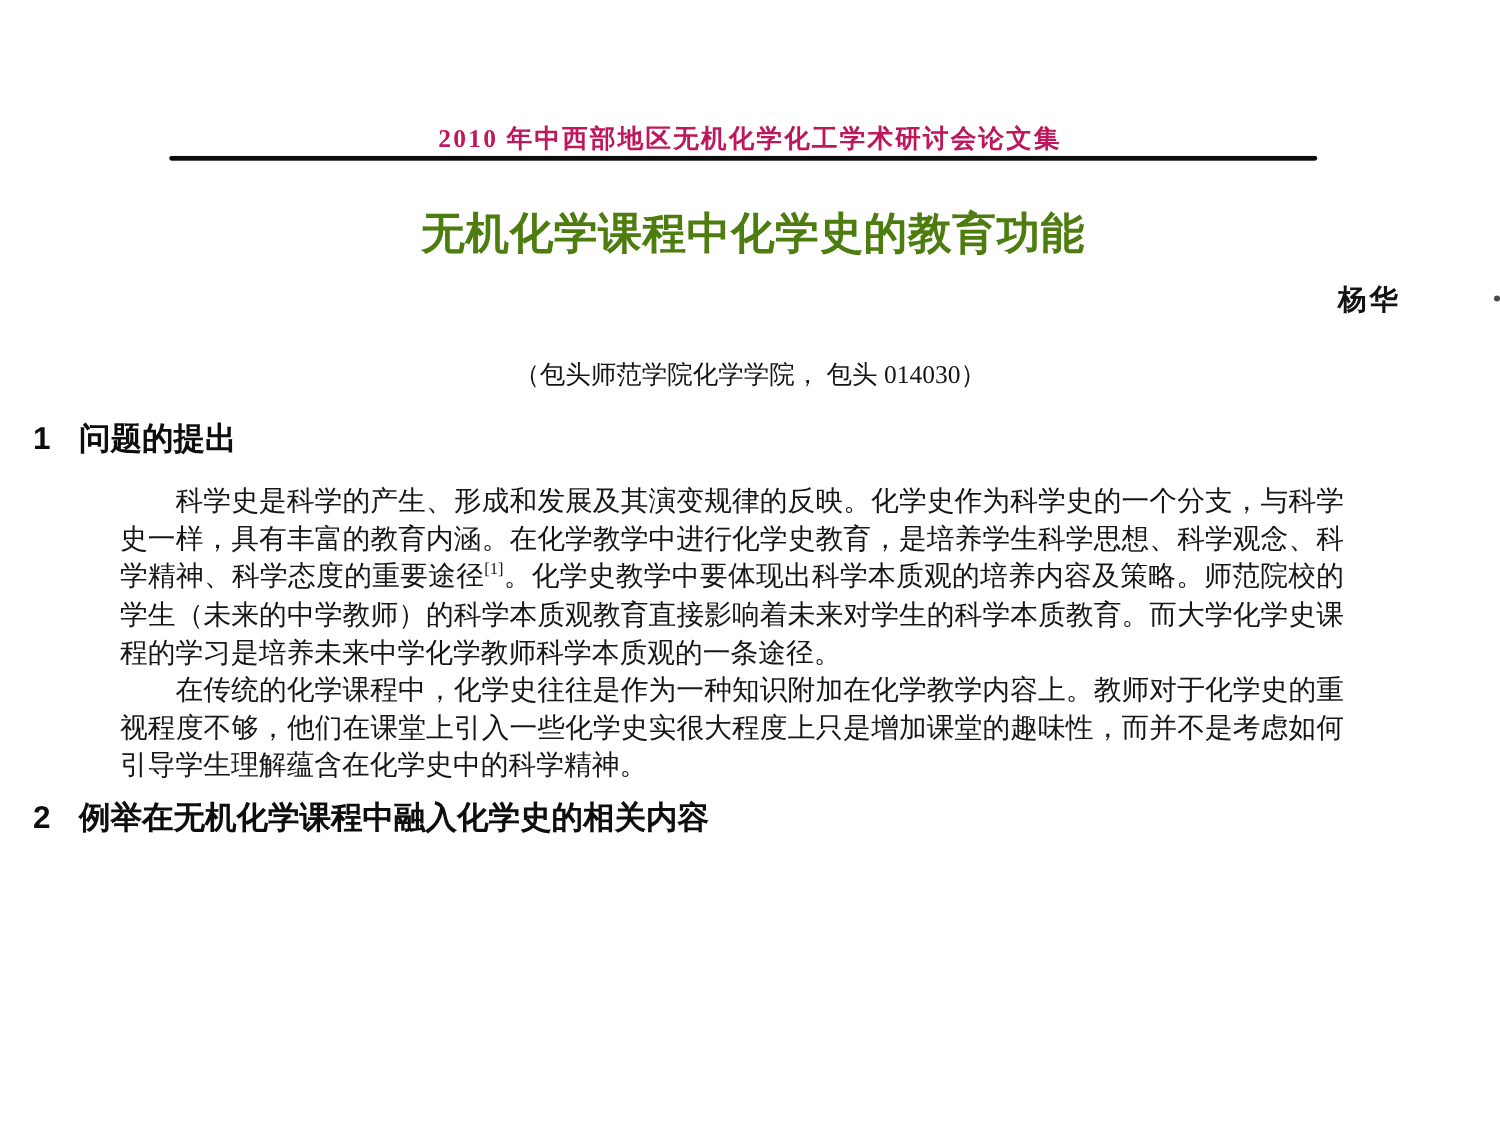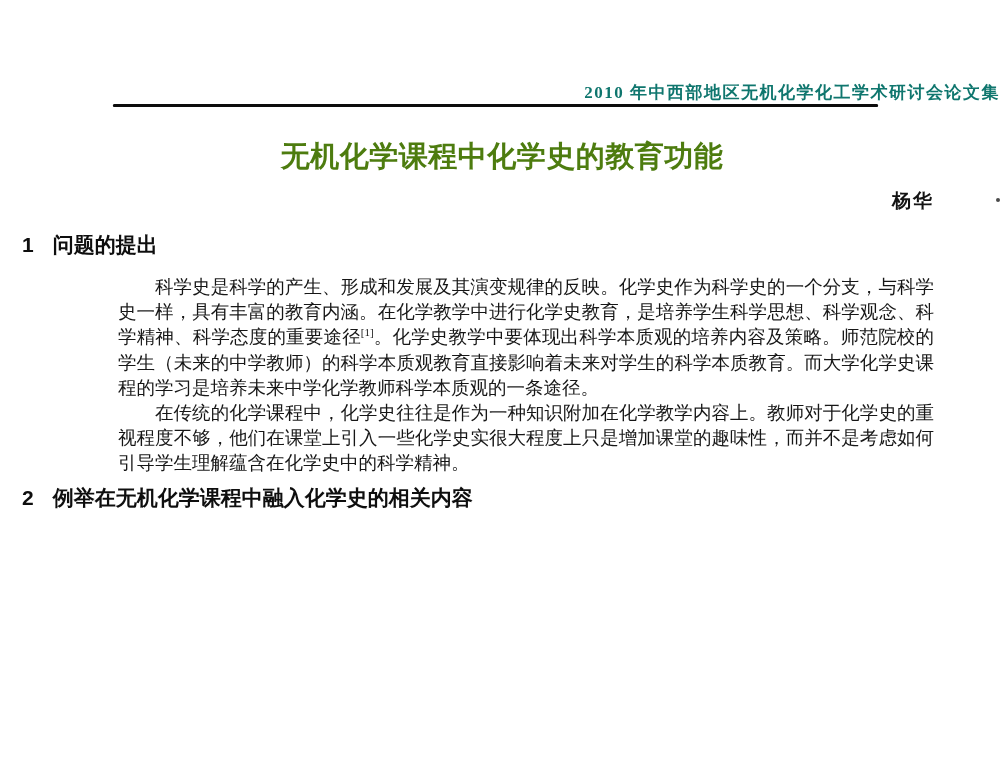--- a/index.html
+++ b/index.html
@@ -9,26 +9,26 @@
     height: 760px;
     margin: 0 auto;
     background: #ffffff;
     color: #111111;
     font-family: "Liberation Serif", "DejaVu Serif", serif;
     overflow: hidden;
   }
   
   .running-head-text {
     padding-top: 83px;
-    text-align: right;
+    text-align: center;
     font-size: 17px;
     line-height: 19px;
     font-weight: 600;
     letter-spacing: 1.5px;
-    color: #0f766e;
+    color: #be185d;
   }
   .head-rule {
     margin-top: 2px;
     margin-left: 113px;
     width: 765px;
     height: 3px;
     background: #0c0c0c;
     border-radius: 2px;
     box-shadow: 0 0 0.5px #333;
   }
@@ -91,21 +91,21 @@
     padding-left: 22px;
     font-family: "Liberation Sans", "DejaVu Sans", sans-serif;
     font-size: 21px;
     line-height: 25px;
     font-weight: 700;
     color: #0e0e0e;
   }
   .sec-num { margin-right: 19px; }
   .section-2 { margin-top: 8px; }
   
-  .body-block { margin: 18px 0 0 118px; width: 816px; }
+  .body-block { margin: 18px 0 0 80px; width: 816px; }
   .body-p {
     margin: 0;
     font-size: 18.5px;
     line-height: 25.2px;
     text-align: justify;
     text-indent: 2em;
     color: #161616;
   }
   .ref {
     font-size: 11px;
@@ -119,20 +119,21 @@
 
 <div class="page">
 
   <div class="running-head-text">2010 年中西部地区无机化学化工学术研讨会论文集</div>
   <div class="head-rule"></div>
 
   <h1 class="title">无机化学课程中化学史的教育功能</h1>
 
   <div class="author-row"><span>杨华</span><span class="artifact-dot"></span></div>
 
+  <div class="affiliation">（包头师范学院化学学院， 包头 014030）</div>
 
 
   <h2 class="section"><span class="sec-num">1</span><span>问题的提出</span></h2>
 
   <div class="body-block">
     <p class="body-p"><span>科学史是科学的产生、形成和发展及其演变规律的反映。化学史作为科学史的一个分支，与科学史一样，具有丰富的教育内涵。在化学教学中进行化学史教育，是培养学生科学思想、科学观念、科学精神、科学态度的重要途径</span><sup class="ref">[1]</sup><span>。化学史教学中要体现出科学本质观的培养内容及策略。师范院校的学生（未来的中学教师）的科学本质观教育直接影响着未来对学生的科学本质教育。而大学化学史课程的学习是培养未来中学化学教师科学本质观的一条途径。</span></p>
     <p class="body-p">在传统的化学课程中，化学史往往是作为一种知识附加在化学教学内容上。教师对于化学史的重视程度不够，他们在课堂上引入一些化学史实很大程度上只是增加课堂的趣味性，而并不是考虑如何引导学生理解蕴含在化学史中的科学精神。</p>
   </div>
 
   <h2 class="section section-2"><span class="sec-num">2</span><span>例举在无机化学课程中融入化学史的相关内容</span></h2>

